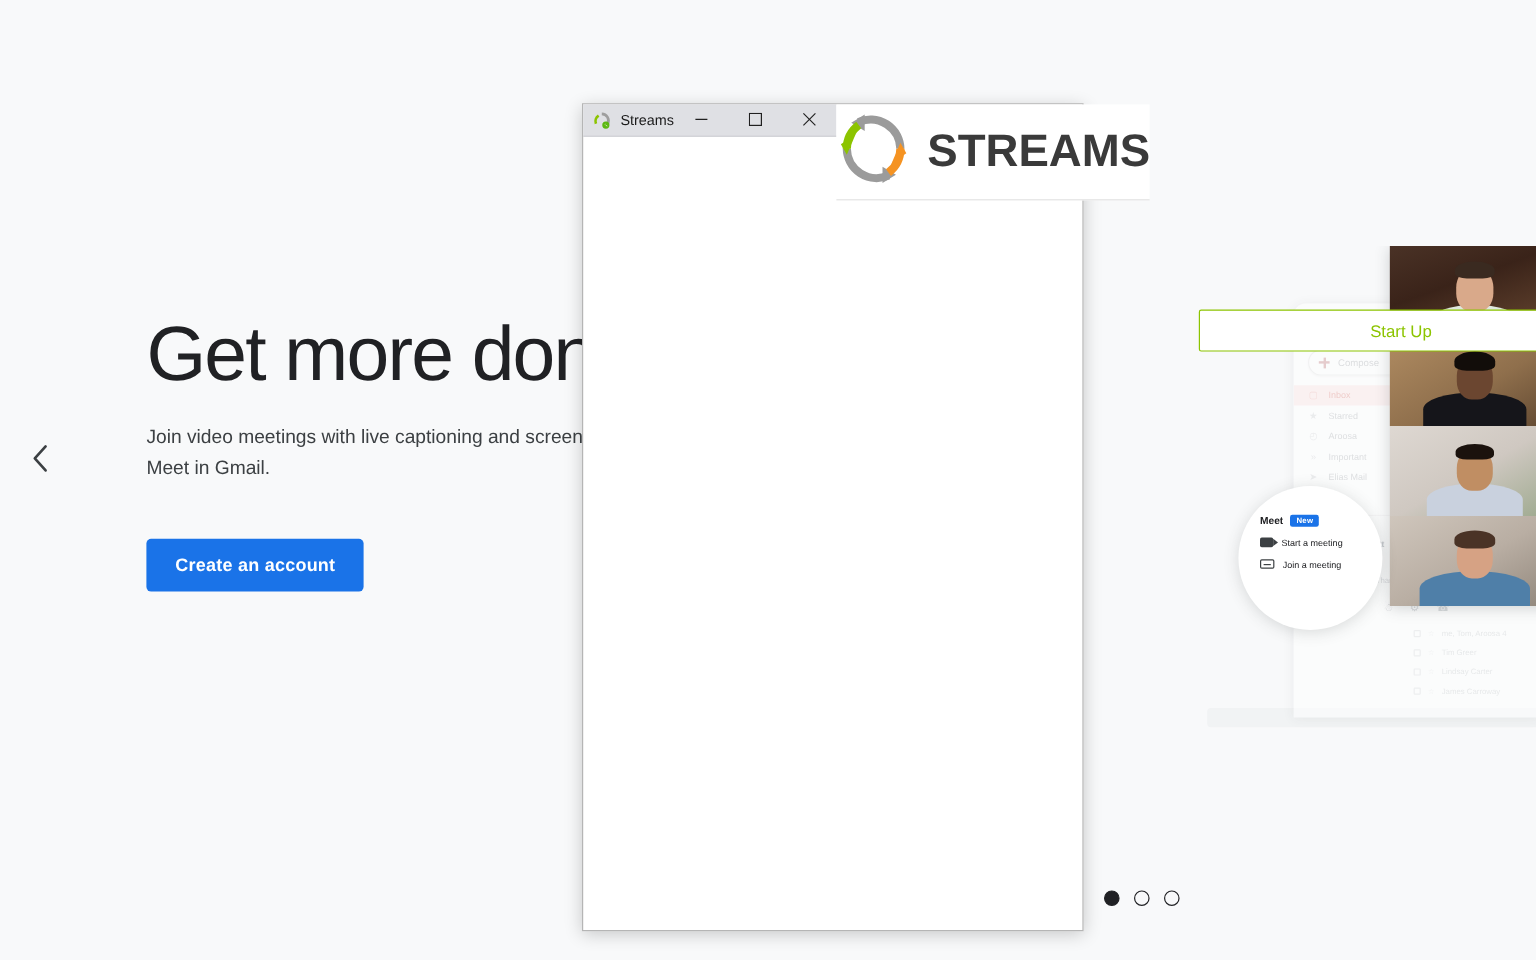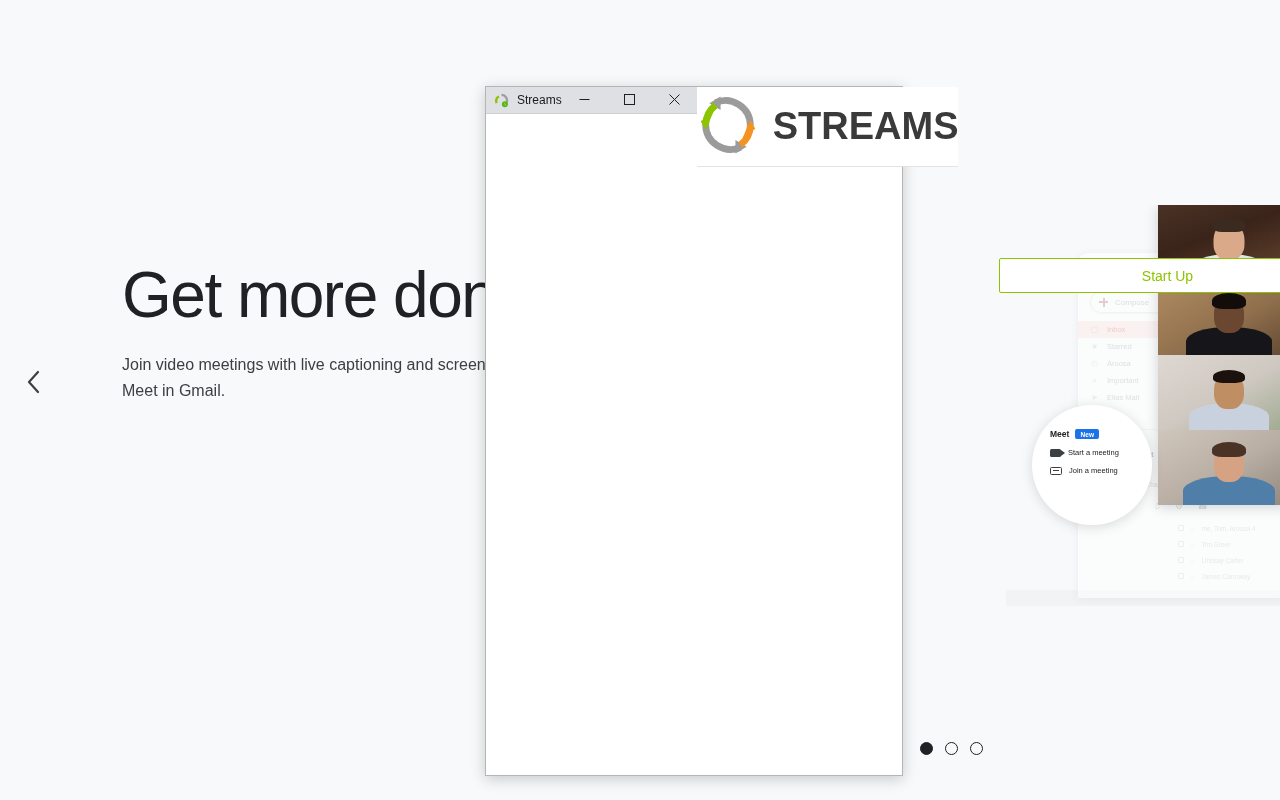--- a/index.html
+++ b/index.html
@@ -254,21 +254,21 @@
     border-radius: 50%;
     box-shadow: 0 2px 12px rgba(60,64,67,.18);
     padding: 24px 0 0 18px;
   }
   #meet-callout-row1 { display:flex; align-items:center; gap:6px; }
   #meet-label { font-size: 8.5px; font-weight: 700; color:#202124; }
   #meet-new-badge {
     background:#1a73e8; color:#fff; font-size:6.5px; font-weight:700;
     padding:1.5px 5px; border-radius:2px; letter-spacing:.2px;
   }
-  .meet-action { display:flex; align-items:center; gap:7px; margin-top:9px; }
+  .meet-action { display:flex; align-items:flex-start; gap:7px; margin-top:9px; }
   .meet-action-label { font-size:7.5px; color:#202124; }
   .cam-icon { width:11px; height:8px; background:#3c4043; border-radius:1.5px; position:relative; }
   .cam-icon::after {
     content:""; position:absolute; right:-4px; top:1px;
     border-top:3px solid transparent; border-bottom:3px solid transparent;
     border-left:4px solid #3c4043;
   }
   .kbd-icon {
     width:12px; height:8px; border:1.5px solid #3c4043; border-radius:1.5px;
     display:flex; align-items:center; justify-content:center;
@@ -381,20 +381,21 @@
         <svg width="16" height="26" viewBox="0 0 16 26" aria-hidden="true">
           <polyline points="12,3 3,13 12,23" fill="none" stroke="#3c4043" stroke-width="2.2" stroke-linecap="round" stroke-linejoin="round"></polyline>
         </svg>
       </span>
     </div>
 
     <h1 id="hero-title">Get more done</h1>
 
     <p id="hero-sub">Join video meetings with live captioning and screen sharing with Meet in Gmail.</p>
 
+    <button id="cta-create-account">Create an account</button>
 
     <div id="hero-art">
 
       <div id="art-shadow-base"></div>
 
       <div id="gmail-card">
 
         <div id="gmail-head">
           <span class="hamburger">
               <i></i>

